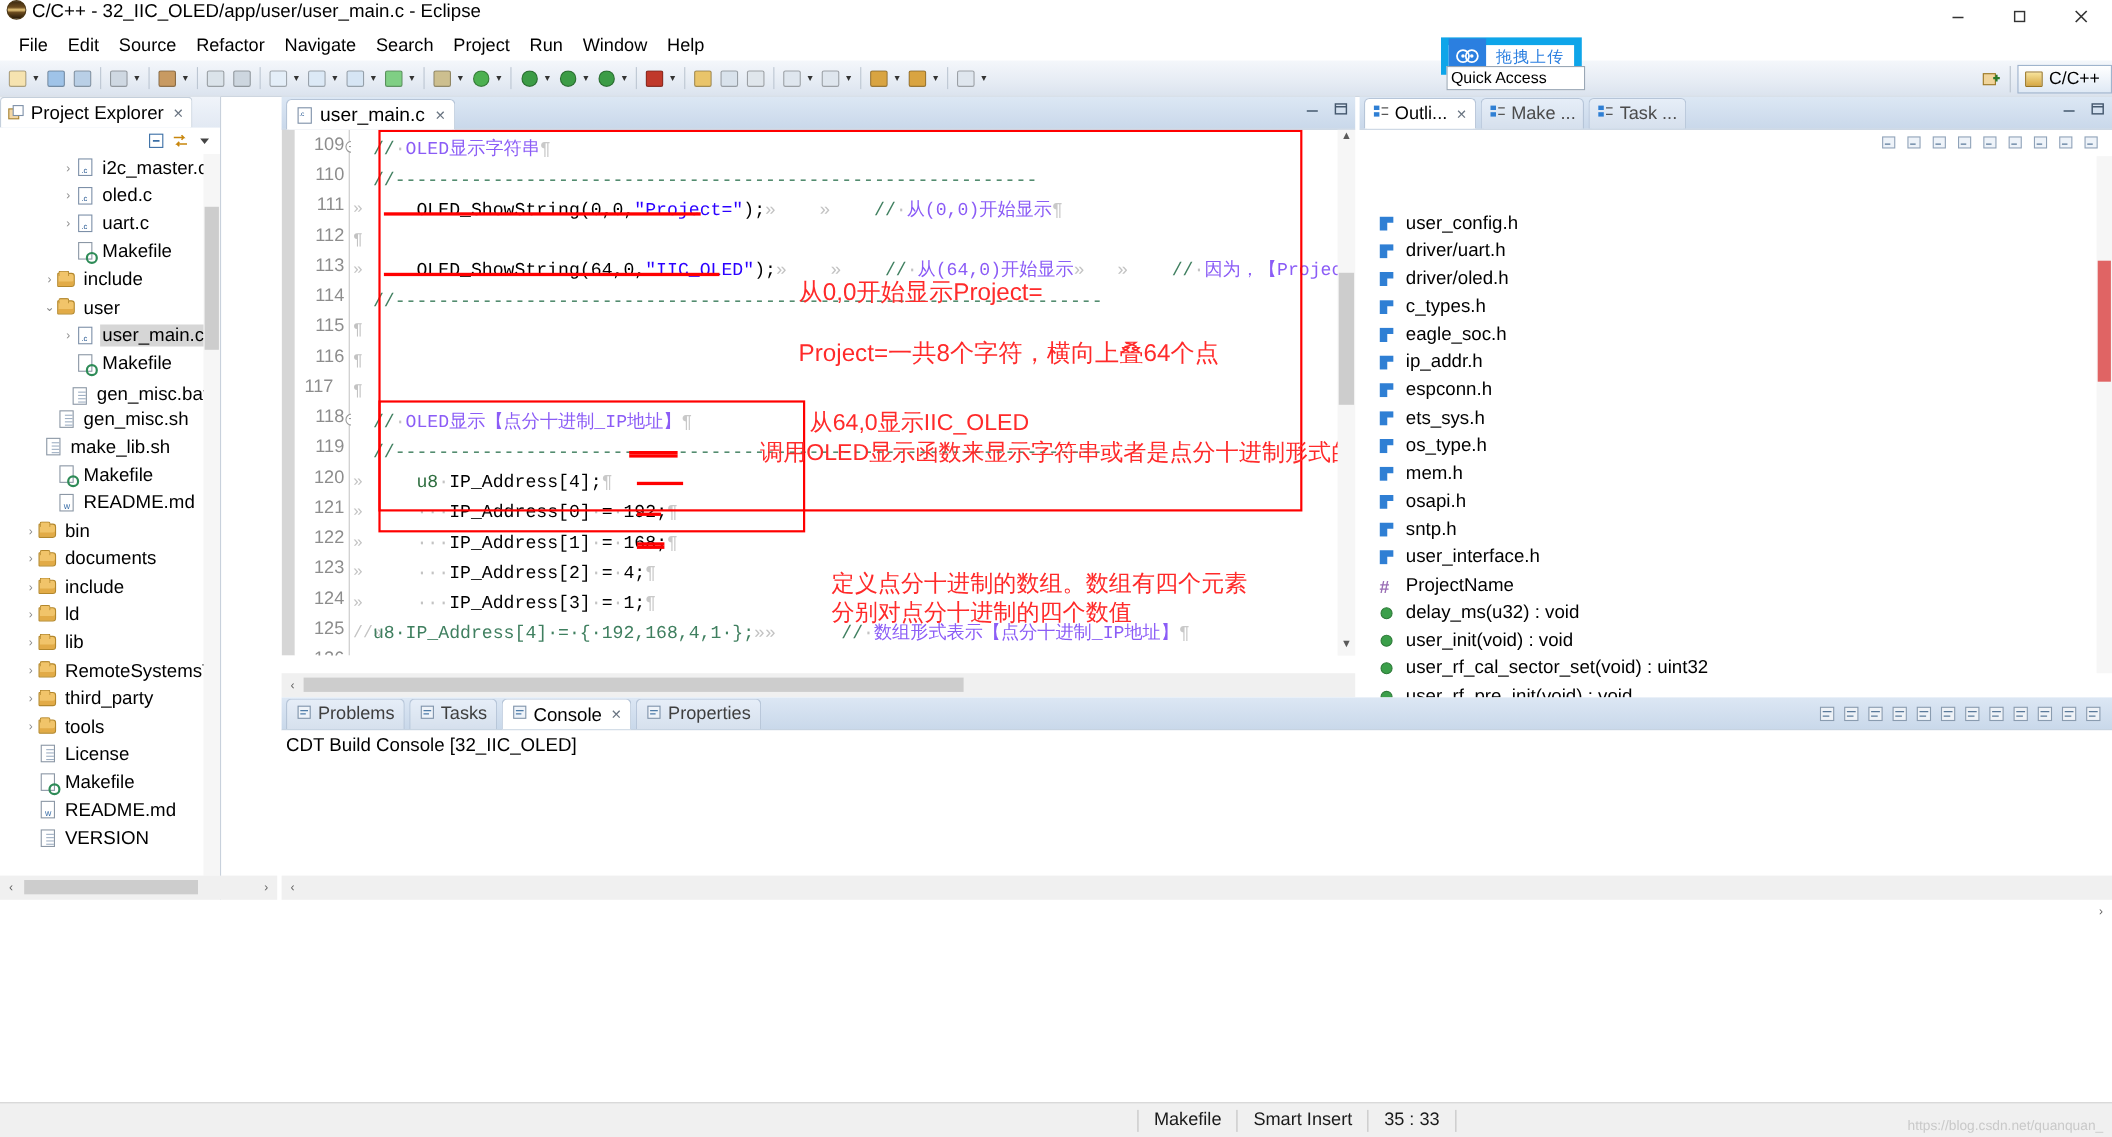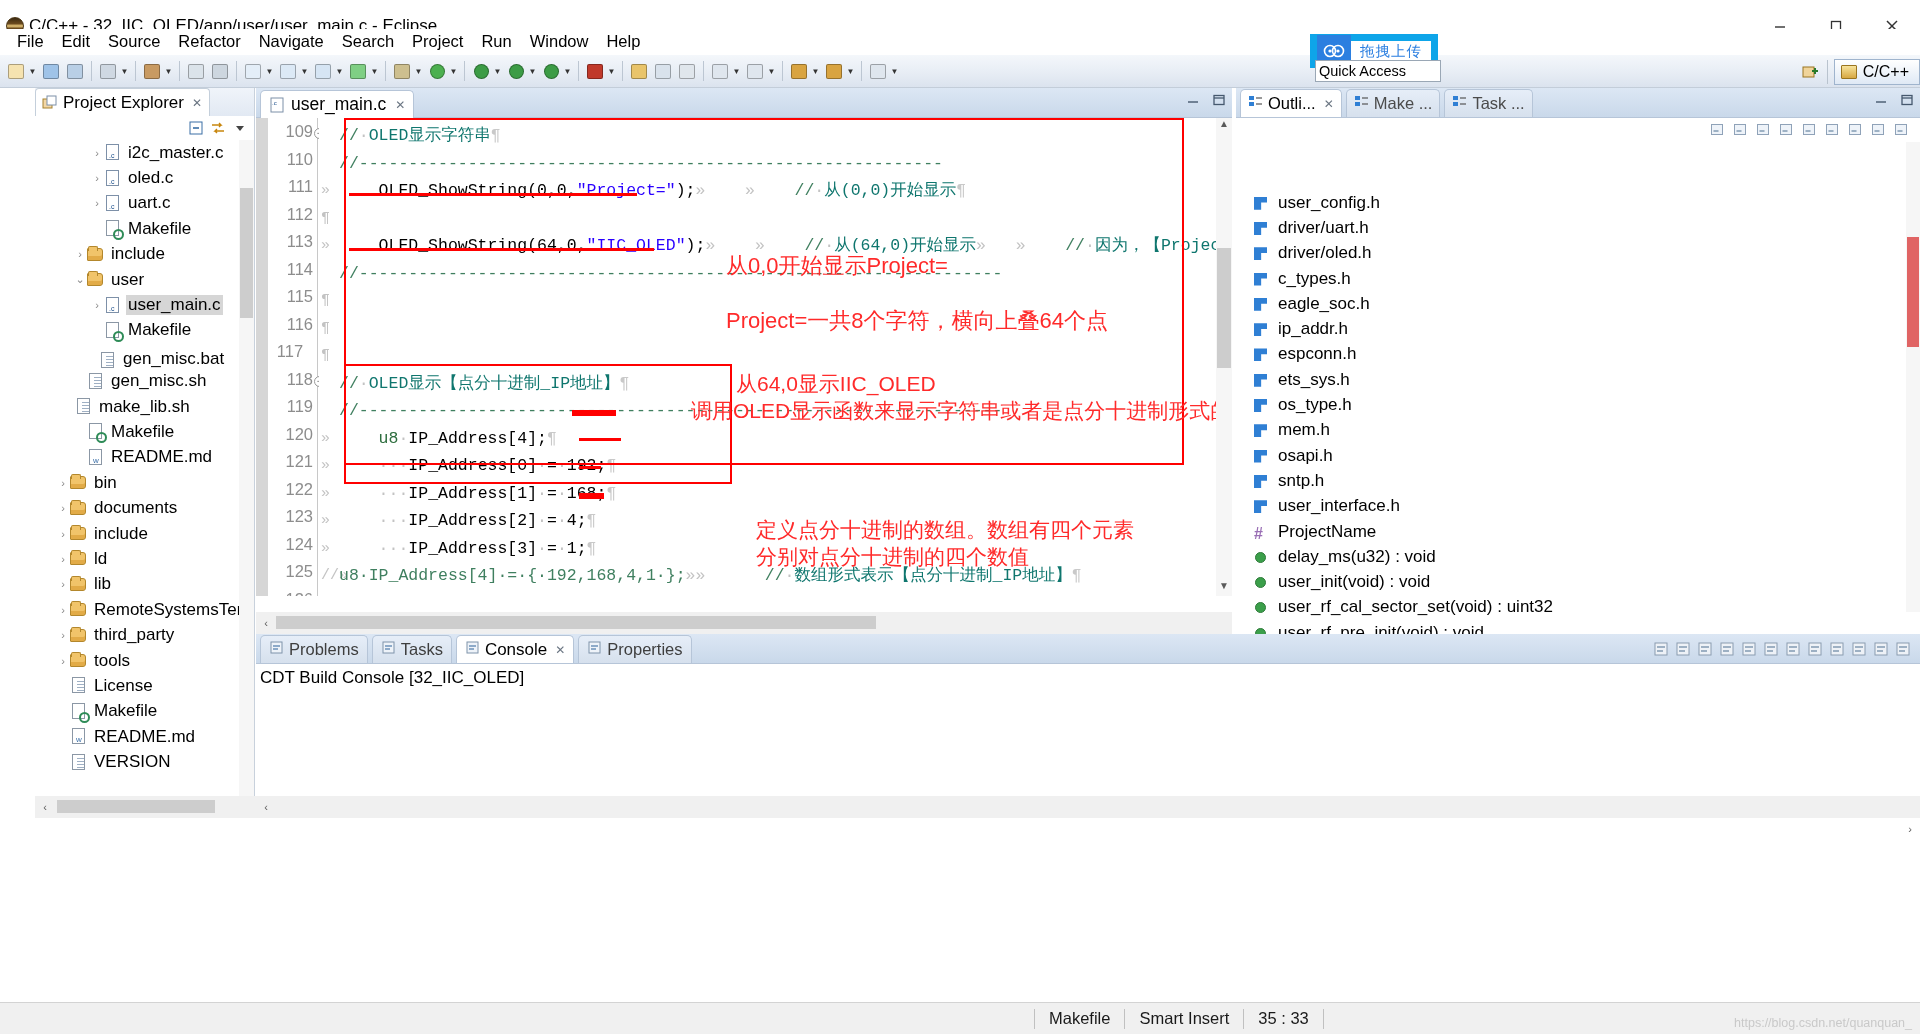--- a/index.html
+++ b/index.html
@@ -11,23 +11,23 @@
     font-family: "Liberation Sans", sans-serif;
   }
   #app {
     position: relative;
     width: 1920px; height: 1034px;
     background: #ffffff;
   }
 
   
   .titlebar {
-    position: absolute; left: 0; top: 11px; width: 1920px; height: 30px;
+    position: absolute; left: 0; top: 0; width: 1920px; height: 30px;
     background: #ffffff;
-    display: flex; align-items: center;
+    display: flex; 
   }
   .title-icon {
     width: 18px; height: 18px; margin-left: 6px; margin-right: 5px;
     border-radius: 50%;
     background: linear-gradient(180deg,#3c2a12 0%, #6a4a1e 35%, #e8c77a 50%, #6a4a1e 65%, #241707 100%);
     border: 1px solid #4a3513;
     flex: 0 0 auto;
   }
   .title-text {
     font-size: 17px; color: #000; white-space: nowrap;
@@ -127,23 +127,22 @@
   }
   .tab-close { font-size: 12px; color: #6a7582; margin-left: 3px; }
   .view-toolbar {
     height: 24px; display: flex; align-items: center; justify-content: flex-end;
     gap: 6px; padding-right: 6px;
     background: #ffffff;
   }
   .vt-ico { width: 16px; height: 16px; display:inline-block; }
 
   #project-explorer {
-    left: 0; top: 88px; width: 220px; height: 730px;
+    left: 0; top: 88px; width: 201px; height: 730px;
     border-right: 1px solid #c8d1dc;
-    margin-left: 35px;
   }
   .pe-body {
     position: absolute; left: 0; top: 52px; right: 0; bottom: 22px;
     overflow: hidden; background: #fff;
   }
   .tree-row {
     display: flex; align-items: center; height: 25.4px; font-size: 17px; color: #000;
     white-space: nowrap; padding-left: 4px;
   }
   .tree-row.selected > .tree-label { background: #d6d6d6; }
@@ -236,21 +235,21 @@
     border: 1px solid #9a9a9a; border-radius: 50%; background: #fff;
     font-size: 9px; color: #555; line-height: 9px; text-align: center;
   }
   .code-lines {
     position: absolute; left: 83px; top: 0; right: 0; height: 478px;
     font-family: "Liberation Mono", monospace; font-size: 16.5px;
     white-space: pre; overflow: hidden;
   }
   .cl { position: absolute; left: 0; height: 27.5px; line-height: 27.5px; white-space: pre; }
   .c-com { color: #3f7f5f; }
-  .c-comcn { color: #0f766e; }
+  .c-comcn { color: #8b5cf6; }
   .c-str { color: #2a00ff; }
   .c-type { color: #2e6e3f; }
   .c-num { color: #000; }
   .c-plain { color: #000; }
   .c-ws  { color: #c3c3c3; }
   .c-pilcrow { color: #c9c9c9; }
 
   .editor-vscroll {
     position: absolute; right: 0; top: 30px; width: 16px; height: 478px; background: #f6f6f6;
   }

